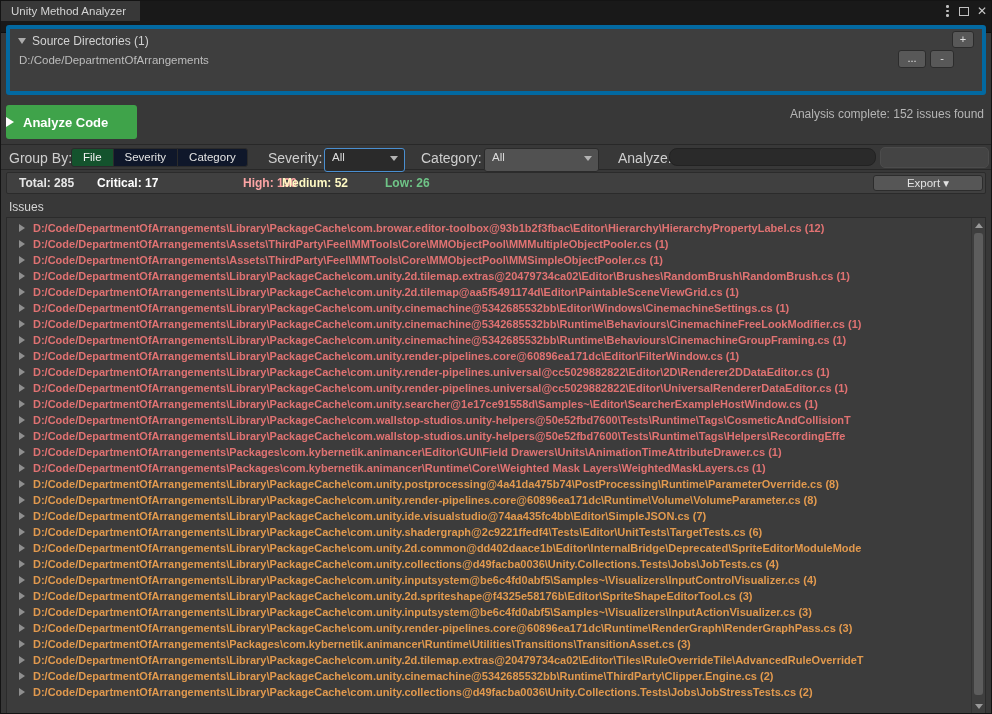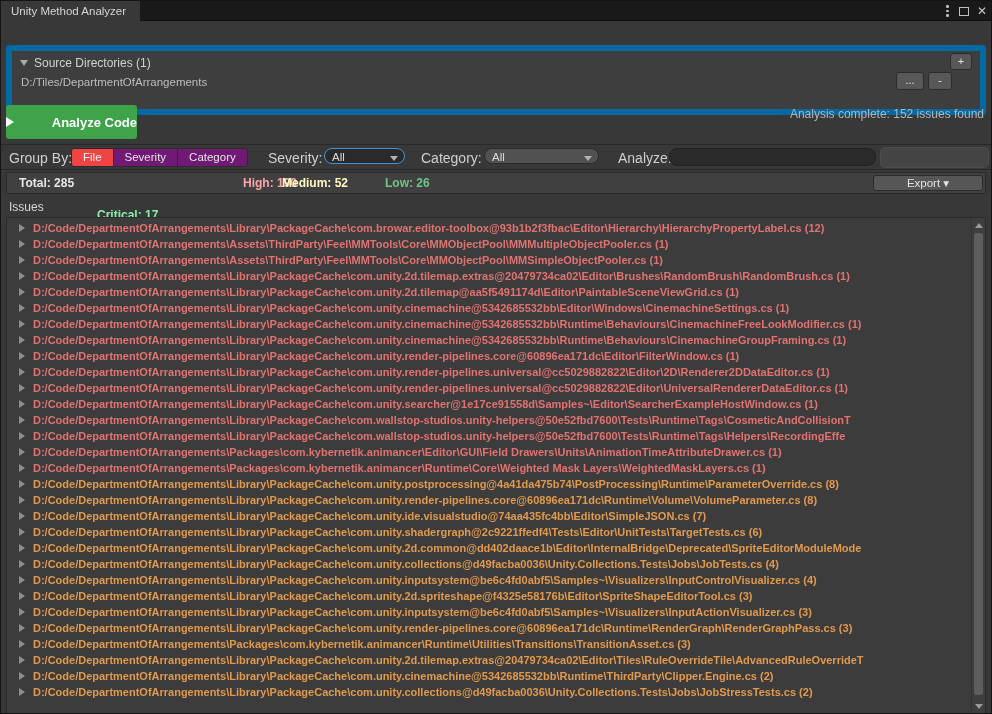--- a/index.html
+++ b/index.html
@@ -2,63 +2,63 @@
 <html><head>
 <meta charset="utf-8">
 <style>
   * { margin:0; padding:0; box-sizing:border-box; }
   html,body { background:#222; }
   body { font-family:"Liberation Sans", sans-serif; }
   .window { position:relative; width:992px; height:714px; background:#383838; color:#c9c9c9;
             overflow:hidden; border:1px solid #141414; }
 
   
-  .titlebar { position:absolute; left:0; top:0; right:0; height:20px; background:#191919; border-bottom:1px solid #0f0f0f; }
+  .titlebar { position:absolute; left:0; top:0; right:0; height:32px; background:#191919; border-bottom:1px solid #0f0f0f; }
   .tab { position:absolute; left:0; top:0; height:20px; padding:0 14px 0 10px; background:#383838;
          color:#d4d4d4; font-size:11.5px; line-height:20px; }
   .tb-icons { position:absolute; right:4px; top:0; height:20px; display:flex; align-items:center; gap:8px; }
   .kebab { display:flex; flex-direction:column; gap:2px; padding:2px; cursor:pointer; }
   .kebab i { width:2.5px; height:2.5px; background:#c0c0c0; border-radius:50%; }
   .max-box { width:10px; height:9px; border:1.5px solid #c0c0c0; cursor:pointer; }
   .close-x { color:#c8c8c8; font-size:12px; line-height:12px; cursor:pointer; }
 
   
   .src-panel { position:absolute; left:5px; right:5px; top:24px; height:70px; background:#3e3e3e;
-               border:6px solid #0369a1; border-radius:3px;margin-top:20px; }
+               border:4px solid #0369a1; border-radius:3px; }
   .src-header { position:absolute; left:8px; top:5px; display:flex; align-items:center; gap:6px;
                 font-size:12px; color:#d2d2d2; cursor:pointer; }
   .tri-down { width:0; height:0; border-left:4px solid transparent; border-right:4px solid transparent;
               border-top:6px solid #ababab; }
   .src-path { position:absolute; left:9px; top:25px; font-size:11.5px; color:#bdbdbd; }
   .mini-btn { position:absolute; background:#585858; border:1px solid #2c2c2c; border-radius:3px;
               color:#e0e0e0; font-size:11px; text-align:center; line-height:14px; cursor:pointer; }
   .btn-add    { right:8px;  top:2px;  width:22px; height:17px; }
   .btn-browse { right:56px; top:21px; width:28px; height:18px; }
   .btn-remove { right:28px; top:21px; width:24px; height:18px; }
 
   
   .analyze-btn { position:absolute; left:5px; top:104px; width:131px; height:34px; background:#3fa34a;
                  border-radius:3px; color:#fff; font-weight:bold; font-size:13px;
-                 display:flex; align-items:center; justify-content:space-between; gap:9px; cursor:pointer; }
+                 display:flex; align-items:center; justify-content:flex-start; gap:9px; cursor:pointer; }
   .tri-play { width:0; height:0; border-top:5px solid transparent; border-bottom:5px solid transparent;
               border-left:8px solid #ffffff; }
   .status-text { position:absolute; right:7px; top:106px; font-size:12px; color:#b5b5b5; }
 
   
   .toolbar { position:absolute; left:0; right:0; top:143px; height:26px; background:#383838;
              border-top:1px solid #282828; border-bottom:1px solid #282828; }
   .tb-label { position:absolute; top:5px; font-size:14px; color:#cfcfcf; }
   .lbl-group { left:8px; }  .lbl-sev { left:267px; }  .lbl-cat { left:420px; }  .lbl-search { left:617px; }
   .seg-group { position:absolute; left:71px; top:3px; display:flex; }
-  .seg { height:19px; line-height:17px; padding:0 11px; background:#701a75; border:1px solid #2b2b2b;
+  .seg { height:19px; line-height:17px; padding:0 11px; background:#0f172a; border:1px solid #2b2b2b;
          font-size:11.5px; color:#e3e3e3; margin-left:-1px; cursor:pointer; }
   .seg:first-child { border-radius:3px 0 0 3px; }
   .seg:last-child  { border-radius:0 3px 3px 0; }
-  .seg.selected { background:#ef4444; color:#f2f2f2; }
-  .dropdown { position:absolute; top:3px; height:16px; border-radius:8px; font-size:11.5px; color:#dcdcdc;
+  .seg.selected { background:#14532d; color:#f2f2f2; }
+  .dropdown { position:absolute; top:3px; height:24px; border-radius:3px; font-size:11.5px; color:#dcdcdc;
               line-height:17px; padding:0 18px 0 7px; cursor:pointer; }
   .dd-sev { left:323px; width:81px; background:#2a2a2a; border:1px solid #4a8fd1; }
   .dd-cat { left:483px; width:115px; background:#515151; border:1px solid #2b2b2b; }
   .tri-dd { position:absolute; right:6px; top:7px; width:0; height:0; border-left:4px solid transparent;
             border-right:4px solid transparent; border-top:5px solid #b3b3b3; }
   .search-input { position:absolute; left:668px; top:3px; width:207px; height:18px; background:#2a2a2a;
                   border:1px solid #222; border-radius:8px; color:#ddd; font-size:11.5px; padding:0 8px; outline:none; }
   .toolbar-end { position:absolute; left:879px; top:2px; width:109px; height:21px; background:#444444;
                  border:1px solid #4c4c4c; border-radius:5px; }
 
@@ -107,21 +107,21 @@
       <div class="close-x">✕</div>
     </div>
   </div>
 
   <div class="src-panel">
     <div class="src-header">
       <span class="tri-down"></span>
       <span>Source Directories (1)</span>
     </div>
     <div class="mini-btn btn-add">+</div>
-    <div class="src-path">D:/Tiles/DepartmentOfArrangements</div>
+    <div class="src-path">D:/Code/DepartmentOfArrangements</div>
     <div class="mini-btn btn-browse">...</div>
     <div class="mini-btn btn-remove">-</div>
   </div>
 
   <div class="analyze-btn">
     <span class="tri-play"></span>
     <span>Analyze Code</span>
   </div>
   <div class="status-text">Analysis complete: 152 issues found</div>
 
@@ -147,21 +147,21 @@
 
     <span class="tb-label lbl-search">Analyze:</span>
     <input class="search-input" type="text" value="" style="">
     <div class="toolbar-end"></div>
   </div>
 
   <div class="stats-bar">
     <div id="stats-items">
   <span class="stat-item" style="color: rgb(230, 230, 230); left: 12px;">Total: 285</span>
 
-  <span class="stat-item" style="color: #86efac; left: 90px; margin-top: 32px;">Critical: 17</span>
+  <span class="stat-item" style="color: #ffffff; left: 90px;">Critical: 17</span>
 
   <span class="stat-item" style="color: #fca5a5; left: 192px; padding-left: 44px;">High: 190</span>
 
   <span class="stat-item" style="color: #fef9c3; left: 275px;">Medium: 52</span>
 
   <span class="stat-item" style="color: rgb(111, 196, 135); left: 378px;">Low: 26</span>
 
   <span class="stat-item" style="color: rgb(127, 195, 226); left: 451px; margin-top: 44px;">Info: 0</span>
 </div>
     <div class="export-btn">Export ▾</div>

